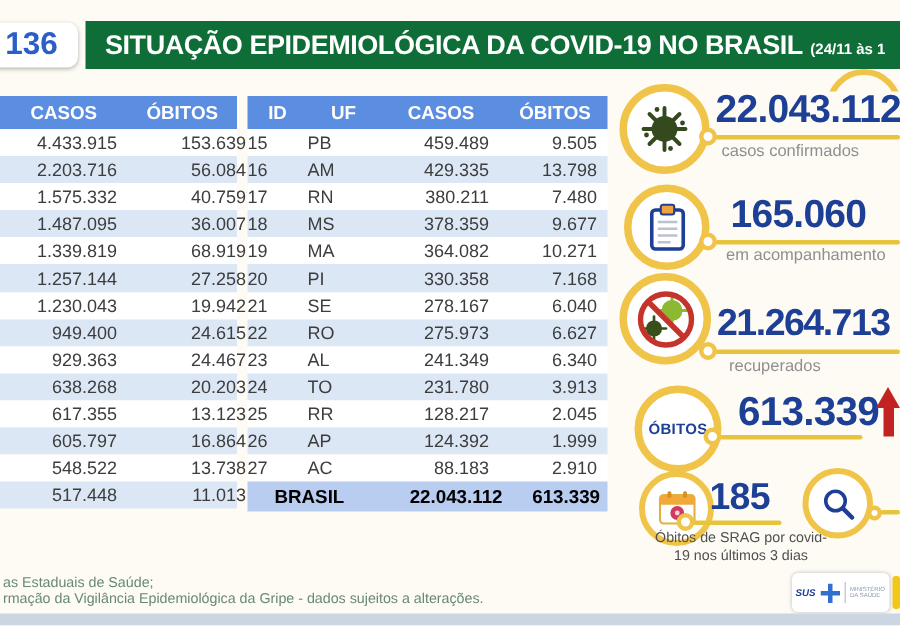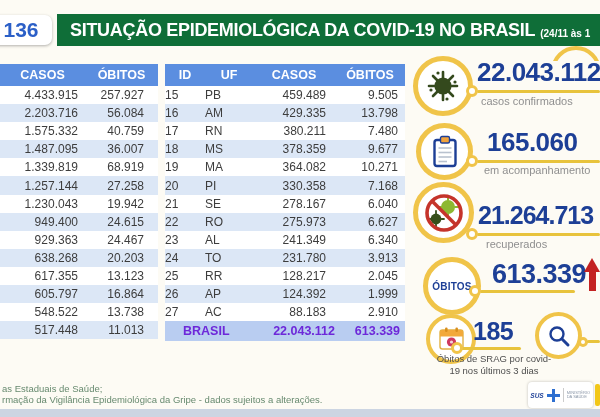--- a/index.html
+++ b/index.html
@@ -17,29 +17,29 @@
   
   .tbl{position:absolute;top:64px;font-size:12px;color:#3d3d3d;}
   .tbl-left{left:0;width:158px;}
   .tbl-right{left:165px;width:240px;}
   .thead{display:grid;height:22px;background:#5b8ee0;color:#fff;font-weight:bold;font-size:12.5px;align-items:center;}
   .tbl-left .thead{grid-template-columns:85px 73px;}
   .tbl-right .thead{grid-template-columns:40px 48px 82px 70px;}
   .thead .hcell{text-align:center;}
   .trow{display:grid;height:18.1px;align-items:center;background:#fff;}
   .trow.alt{background:#dce7f6;}
-  .tbl-left .trow{grid-template-columns:85px 73px;}
+  .tbl-left .trow{grid-template-columns:85px 73px;gap:20px;}
   .tbl-right .trow{grid-template-columns:40px 48px 82px 70px;}
   .tbl-left .cell{text-align:right;}
   .tbl-left .cell:nth-child(1){padding-right:7px;}
   .tbl-left .cell:nth-child(2){padding-right:14px;}
   .tbl-right .cell:nth-child(1),.tbl-right .cell:nth-child(2){text-align:left;}
   .tbl-right .cell:nth-child(3){text-align:right;padding-right:9px;}
   .tbl-right .cell:nth-child(4){text-align:right;padding-right:7px;}
-  .trow.total{grid-template-columns:88px 82px 70px;height:19.5px;background:#b9cdf1;color:#6d28d9;font-weight:bold;font-size:12.5px;}
+  .trow.total{grid-template-columns:88px 82px 70px;height:19.5px;background:#b9cdf1;color:#000000;font-weight:bold;font-size:12.5px;}
   .trow.total .cell:nth-child(1){text-align:left;padding-left:18px;}
   .trow.total .cell:nth-child(2){text-align:right;padding-right:0;}
   .trow.total .cell:nth-child(3){text-align:right;padding-right:5px;}
 
   
   .ring{position:absolute;border:5px solid #f0c449;border-radius:50%;background:#fff;box-sizing:border-box;
     display:flex;align-items:center;justify-content:center;}
   .r1{left:413px;top:56px;width:60px;height:60px;}
   .r2{left:416px;top:123px;width:57px;height:57px;}
   .r3{left:413px;top:182px;width:61px;height:61px;}
@@ -108,21 +108,21 @@
     </div>
 
   <div class="tbl tbl-left">
     <div class="thead">
       <div class="hcell">CASOS</div>
       <div class="hcell">ÓBITOS</div>
     </div>
     <div id="left-body">
         <div class="trow">
           <div class="cell">4.433.915</div>
-          <div class="cell">257.927</div>
+          <div class="cell">153.639</div>
         </div>
         <div class="trow alt">
           <div class="cell">2.203.716</div>
           <div class="cell">56.084</div>
         </div>
         <div class="trow">
           <div class="cell">1.575.332</div>
           <div class="cell">40.759</div>
         </div>
         <div class="trow alt">

